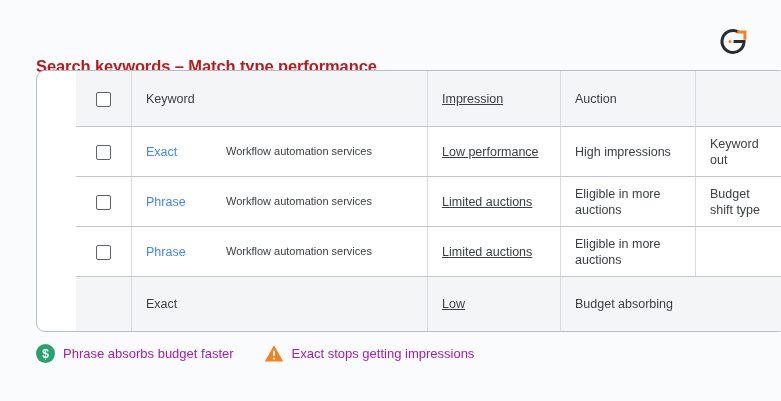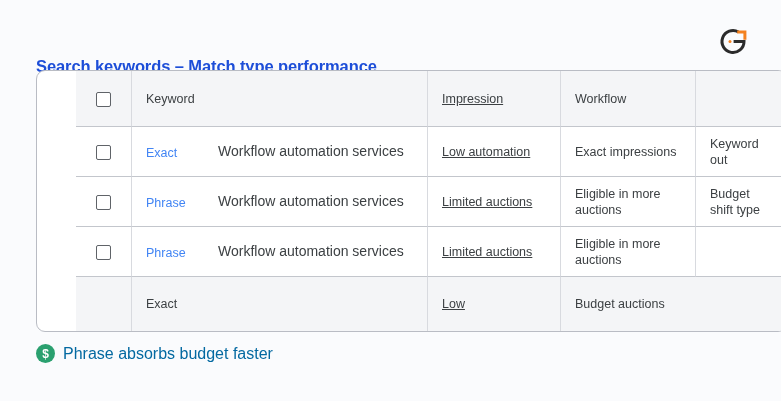--- a/index.html
+++ b/index.html
@@ -29,21 +29,21 @@
     top: 22px;
     right: 30px;
     height: 40px;
     display: flex;
     align-items: center;
     justify-content: space-between;
   }
   .page-title {
     font-size: 16.5px;
     font-weight: bold;
-    color: #1d4ed8;
+    color: #b91c1c;
     letter-spacing: -0.1px;
     white-space: nowrap;
     margin-top: 48px;
   }
   .brand-logo {
     width: 36px;
     height: 36px;
     display: block;
   }
 
@@ -110,38 +110,38 @@
     border-radius: 2px;
     background: #ffffff;
     box-sizing: border-box;
     vertical-align: middle;
     cursor: pointer;
   }
 
   
   .kw-cell {
     display: flex;
-    align-items: flex-end;
-    gap: 0;
+    align-items: center;
+    gap: 8px;
   }
   .match-type {
     width: 72px;
     flex: 0 0 72px;
     color: #4285f4;
     font-size: 12.5px;
     cursor: pointer;
   }
   .match-type.plain {
     color: #3c4043;
     cursor: default;
   }
   .kw-text {
     flex: 1;
     color: #3c4043;
-    font-size: 14px;
+    font-size: 11px;
     line-height: 1.3;
   }
 
   .txt-dark { color: #3c4043; }
   .txt-orange { color: #f4811f; }
   .cell-2line { line-height: 1.32; }
 
   
   tr.summary-row td.col-auction-merge { border-right: none; }
 
@@ -154,22 +154,22 @@
     align-items: center;
     gap: 0;
   }
   .legend-item {
     display: flex;
     align-items: center;
     gap: 8px;
   }
   .legend-item + .legend-item { margin-left: 30px; }
   .legend-text {
-    font-size: 16px;
-    color: #0369a1;
+    font-size: 13px;
+    color: #a21caf;
   }
   .icon-money {
     width: 19px;
     height: 19px;
     border-radius: 50%;
     background: #2aa06f;
     color: #ffffff;
     font-size: 12px;
     font-weight: bold;
     display: flex;
@@ -203,38 +203,38 @@
 
   <div class="table-wrap">
     <table class="kw-table">
       <thead>
         <tr>
           <th class="col-check">
             <span class="checkbox"></span>
           </th>
           <th class="col-keyword">Keyword</th>
           <th class="col-impression">Impression</th>
-          <th class="col-auction">Workflow</th>
+          <th class="col-auction">Auction</th>
           <th class="col-extra"></th>
         </tr>
       </thead>
       <tbody>
 
         <tr>
           <td class="col-check">
             <span class="checkbox"></span>
           </td>
           <td class="col-keyword">
             <div class="kw-cell">
               <span class="match-type">Exact</span>
               <span class="kw-text">Workflow automation services</span>
             </div>
           </td>
-          <td class="col-impression cell-2line txt-dark">Low automation</td>
-          <td class="col-auction cell-2line txt-orange">Exact impressions</td>
+          <td class="col-impression cell-2line txt-dark">Low performance</td>
+          <td class="col-auction cell-2line txt-orange">High impressions</td>
           <td class="col-extra cell-2line txt-dark">Keyword out</td>
         </tr>
 
         <tr>
           <td class="col-check">
             <span class="checkbox"></span>
           </td>
           <td class="col-keyword">
             <div class="kw-cell">
               <span class="match-type">Phrase</span>
@@ -262,28 +262,38 @@
         </tr>
 
         <tr class="summary-row">
           <td class="col-check"></td>
           <td class="col-keyword">
             <div class="kw-cell">
               <span class="match-type plain">Exact</span>
             </div>
           </td>
           <td class="col-impression txt-dark">Low</td>
-          <td class="col-auction col-auction-merge txt-orange">Budget auctions</td>
+          <td class="col-auction col-auction-merge txt-orange">Budget absorbing</td>
           <td class="col-extra txt-dark"></td>
         </tr>
 
       </tbody>
     </table>
   </div>
 
   <div class="legend">
     <div class="legend-item">
       <span class="icon-money">$</span>
       <span class="legend-text">Phrase absorbs budget faster</span>
     </div>
+    <div class="legend-item">
+      <span>
+        <svg class="icon-warning" viewBox="0 0 20 19" xmlns="http://www.w3.org/2000/svg" aria-hidden="true">
+          <path d="M10 1.2 L19.2 17.6 L0.8 17.6 Z" fill="#f4811f"></path>
+          <rect x="9.05" y="6.4" width="1.9" height="5.6" rx="0.9" fill="#ffffff"></rect>
+          <circle cx="10" cy="14.6" r="1.1" fill="#ffffff"></circle>
+        </svg>
+      </span>
+      <span class="legend-text">Exact stops getting impressions</span>
+    </div>
   </div>
 
 </div>
 
 </body></html>

